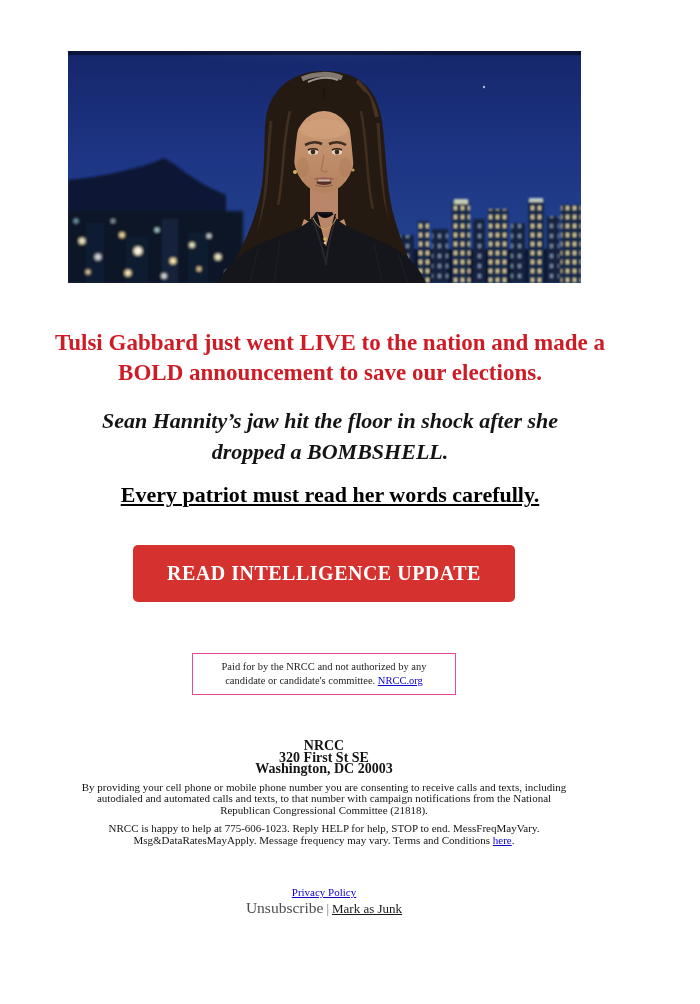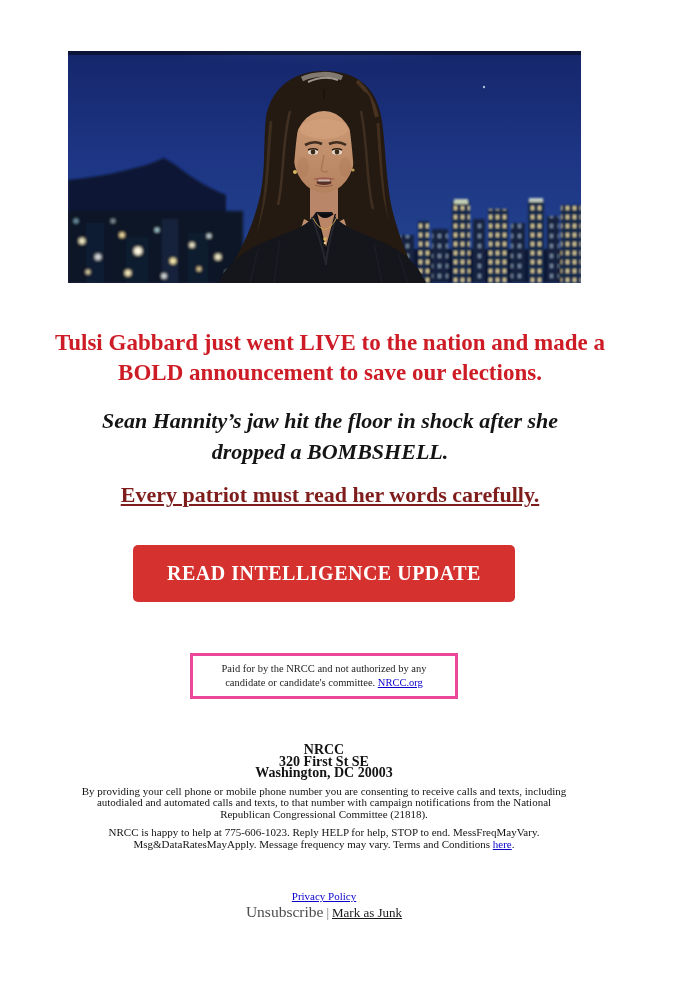--- a/index.html
+++ b/index.html
@@ -25,40 +25,40 @@
     margin:17px auto 0;
     width:660px;
     font-size:22px; line-height:31px; font-weight:bold; font-style:italic;
     color:#141414;
   }
   .headline-link {
     margin:16px auto 0;
     width:660px;
     font-size:22px; line-height:24px; font-weight:bold;
   }
-  .headline-link a { color:#7f1d1d; cursor:pointer; }
+  .headline-link a { color:#000000; cursor:pointer; }
 
   .cta-row { margin-top:38px; }
   .cta-button {
     display:inline-block;
     background:#d5312e;
     color:#ffffff;
     font-size:20px; font-weight:bold;
     font-family:"Liberation Serif", serif;
     padding:17px 34px;
     border-radius:5px;
     text-decoration:none;
     letter-spacing:0.5px;
     cursor:pointer;
   }
 
   .paidfor-box {
     margin:51px auto 16px;
     width:248px;
-    border:3px solid #ec4899;
+    border:1px solid #ec4899;
     padding:6px 7px;
     font-size:10.5px; line-height:14px;
     color:#222;
   }
   .paidfor-box a { color:#0b00cc; cursor:pointer; }
 
   .address-block {
     margin:45px auto 5px;
     font-size:14px; line-height:11.5px;
     color:#141414;

